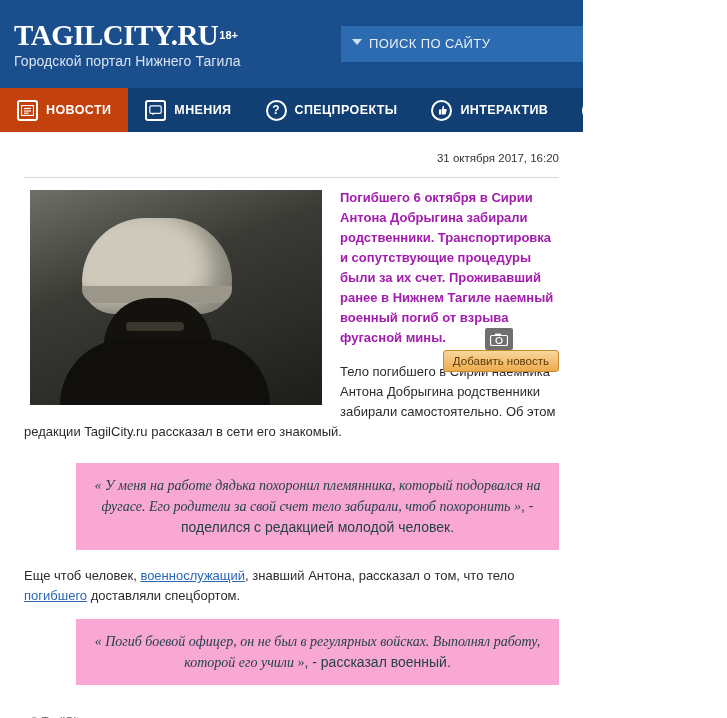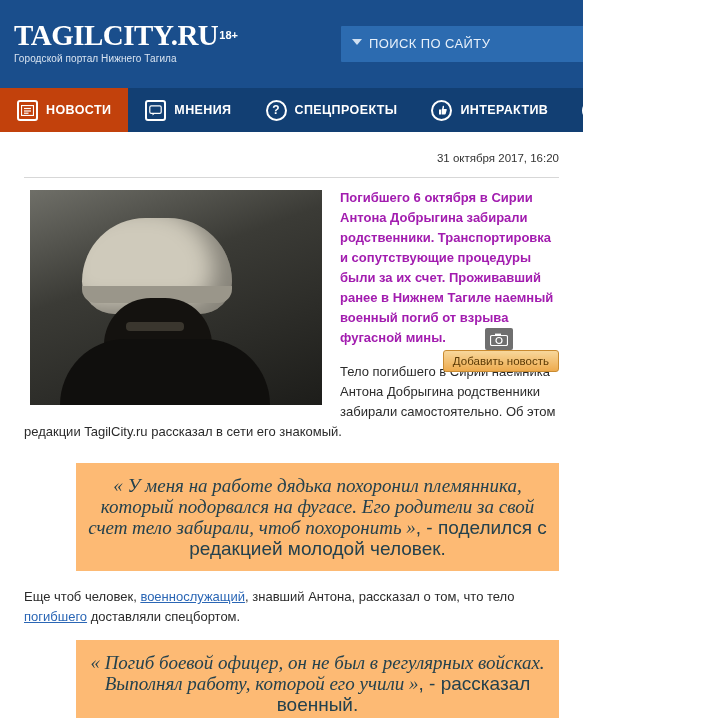--- a/index.html
+++ b/index.html
@@ -41,21 +41,21 @@
     display: inline-block;
   }
   .logo-age {
     font-size: 11px;
     font-weight: bold;
     vertical-align: super;
     margin-left: 1px;
     line-height: 10px;
   }
   .logo-sub {
-    font-size: 10px;
+    font-size: 14px;
     color: #d9e4f1;
     margin-top: 3px;
     letter-spacing: 0.1px;
   }
   .search-box {
     position: absolute;
     left: 341px;
     top: 26px;
     width: 306px;
     height: 36px;
@@ -226,26 +226,26 @@
     line-height: 20px;
     margin: 0 0 13px 0;
   }
   .para a {
     color: #2a66b5;
     text-decoration: underline;
   }
 
   .quote {
     clear: none;
-    background: #fdba74;
+    background: #f9a8d4;
     padding: 12px 3px;
     margin: 8px 0 16px 0;
     font-family: "Liberation Serif", serif;
     font-style: italic;
-    font-size: 19px;
+    font-size: 14px;
     line-height: 21px;
     color: #24414d;
     text-align: center;
   }
   .quote.indented { margin-left: 52px; }
   .quote .tail {
     font-style: normal;
     font-family: "Liberation Sans", sans-serif;
   }
 

